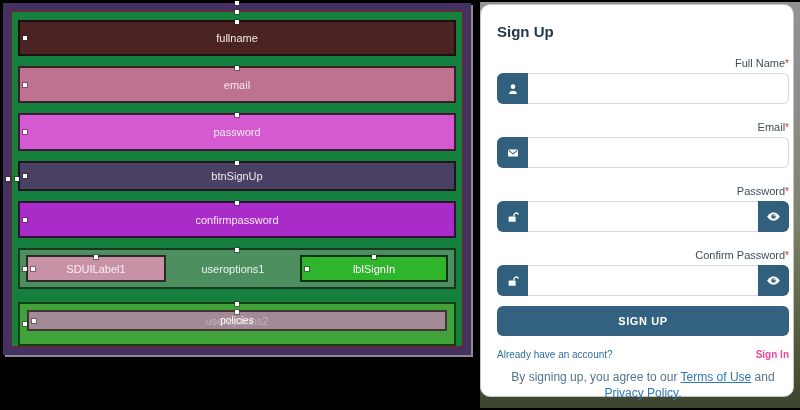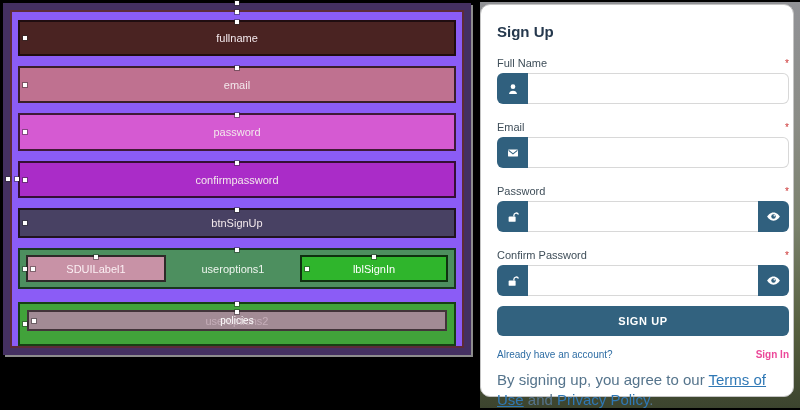--- a/index.html
+++ b/index.html
@@ -16,21 +16,21 @@
   }
 
   
   .designer {
     position: absolute; left: 3px; top: 3px; width: 468px; height: 352px;
     background: #443061; padding: 7px;
     box-shadow: 2px 2px 0 #8d8d8d;
   }
   .rose {
     position: relative; width: 100%; height: 100%;
-    background: #8b5cf6; border: 2px solid #5d2b39;
+    background: #15803d; border: 2px solid #5d2b39;
     padding: 8px 5px 0 5px;
   }
   .dbar {
     position: relative; margin: 0 1px 10px 1px;
     border: 2px solid rgba(20,8,12,0.78);
     display: flex; align-items: center; justify-content: center;
     color: #f3e8ec; font-size: 11px;
   }
   .b-fullname        { height: 36px; background: #4a2322; }
   .b-email           { height: 37px; background: #bf7190; }
@@ -78,21 +78,21 @@
   
   .card {
     position: absolute; left: 480px; top: 4px; width: 314px; height: 393px;
     background: #fff; border: 1px solid #c4c4c4; border-radius: 10px;
     padding: 18px 4px 0 16px;
   }
   .card-title { font-size: 15px; font-weight: bold; color: #25384d; }
 
   .field { margin-top: 17px; }
   .label-row {
-    display: flex; justify-content: space-between; align-items: center;
+    display: flex; justify-content: flex-end; align-items: center;
     margin-bottom: 4px;
   }
   .f-label { font-size: 11px; color: #3f4e59; }
   .f-req   { font-size: 10px; color: #cc3333; }
 
   .input-group { display: flex; height: 31px; }
   .icon-box {
     width: 31px; height: 31px; background: #30607e; flex: 0 0 31px;
     display: flex; align-items: center; justify-content: center;
     border-radius: 6px 0 0 6px;
@@ -112,21 +112,21 @@
     font-family: "Liberation Sans", sans-serif;
   }
 
   .account-row {
     margin-top: 13px; display: flex; justify-content: space-between;
     align-items: baseline; font-size: 10px;
   }
   .prompt { color: #2e6da4; }
   .signin-link { color: #ec4899; font-weight: bold; cursor: pointer; }
 
-  .terms-row { margin-top: 10px; font-size: 15px; color: #55748c; line-height: 1.3; }
+  .terms-row { margin-top: 10px; font-size: 12px; color: #55748c; line-height: 1.3; text-align: center; }
   .terms-row a { color: #2f78b5; cursor: pointer; }
   .u { text-decoration: underline; }
   .nou { text-decoration: none; }
 </style>
 </head>
 <body>
 
 <div class="photo-bg"></div>
 
 <div class="designer">
@@ -147,30 +147,30 @@
       <span class="dot dot-left"></span>
       <span>email</span>
     </div>
 
     <div class="dbar b-password">
       <span class="dot dot-top"></span>
       <span class="dot dot-left"></span>
       <span>password</span>
     </div>
 
+    <div class="dbar b-btnsignup">
+      <span class="dot dot-top"></span>
+      <span class="dot dot-left"></span>
+      <span>btnSignUp</span>
+    </div>
+
     <div class="dbar b-confirmpassword">
       <span class="dot dot-top"></span>
       <span class="dot dot-left"></span>
       <span>confirmpassword</span>
-    </div>
-
-    <div class="dbar b-btnsignup">
-      <span class="dot dot-top"></span>
-      <span class="dot dot-left"></span>
-      <span>btnSignUp</span>
     </div>
 
     <div class="grp-useroptions1">
       <span class="dot dot-top"></span>
       <span class="dot dot-left"></span>
       <div class="mini mini-sduilabel">
         <span class="dot dot-top"></span>
         <span class="dot dot-left"></span>
         <span>SDUILabel1</span>
       </div>

